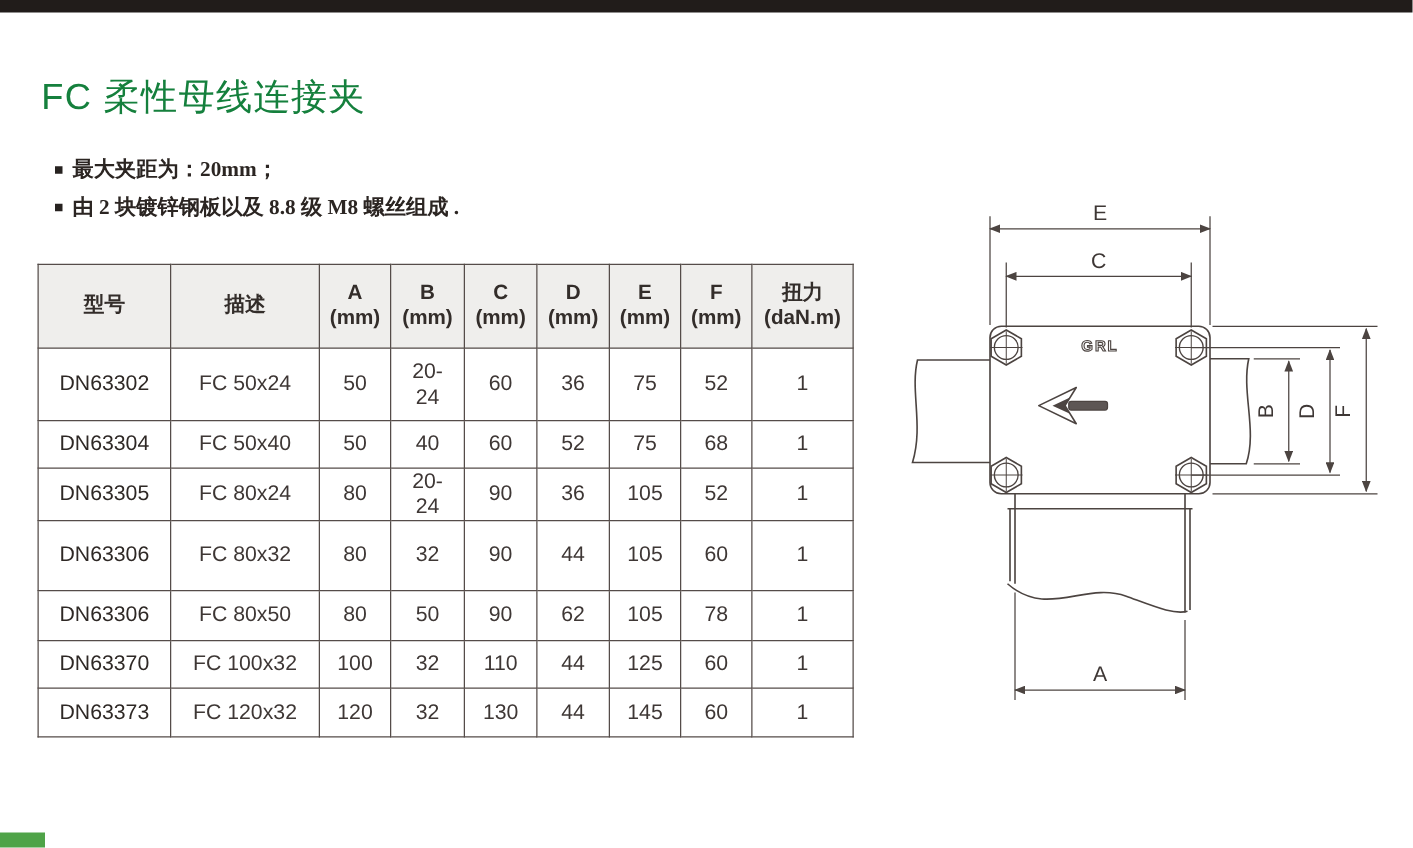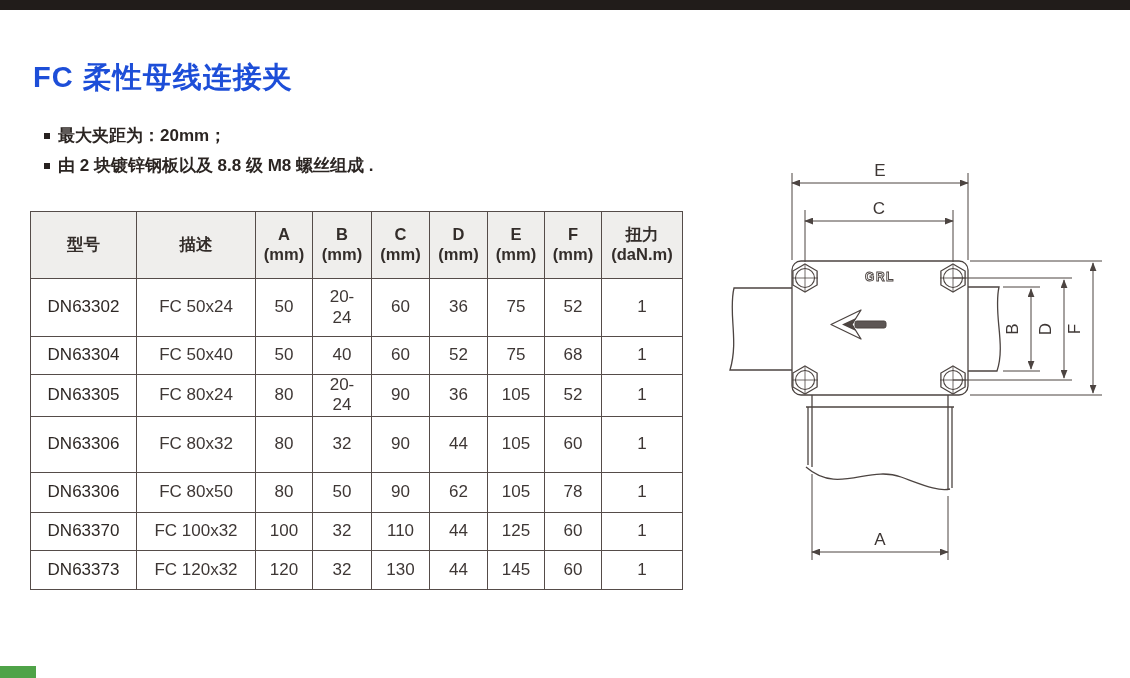--- a/index.html
+++ b/index.html
@@ -14,25 +14,25 @@
   .top-bar {
     position:absolute; left:0; top:0; width:1130px; height:10px;
     background:#211c1a;
   }
   .footer-tab {
     position:absolute; left:0; top:666px; width:36px; height:12px;
     background:#4fa348;
   }
   .page-title {
     position:absolute; left:33px; top:58px;
-    font-size:29px; font-weight:bold; color:#1d4ed8;
+    font-size:29px; font-weight:normal; color:#15803d;
     letter-spacing:1px;
   }
   .bullets {
-    position:absolute; left:44px; top:121px; list-style:none;
+    position:absolute; left:44px; top:121px; list-style:none;font-family:Liberation Serif, serif;
   }
   .bullets li {
     display:flex; align-items:flex-start;
     font-size:17px; font-weight:bold; color:#2b2522;
     line-height:30px;
   }
   .bullet-square {
     width:6px; height:6px; background:#272220; flex:0 0 auto;
     margin:12px 8px 0 0;
   }

